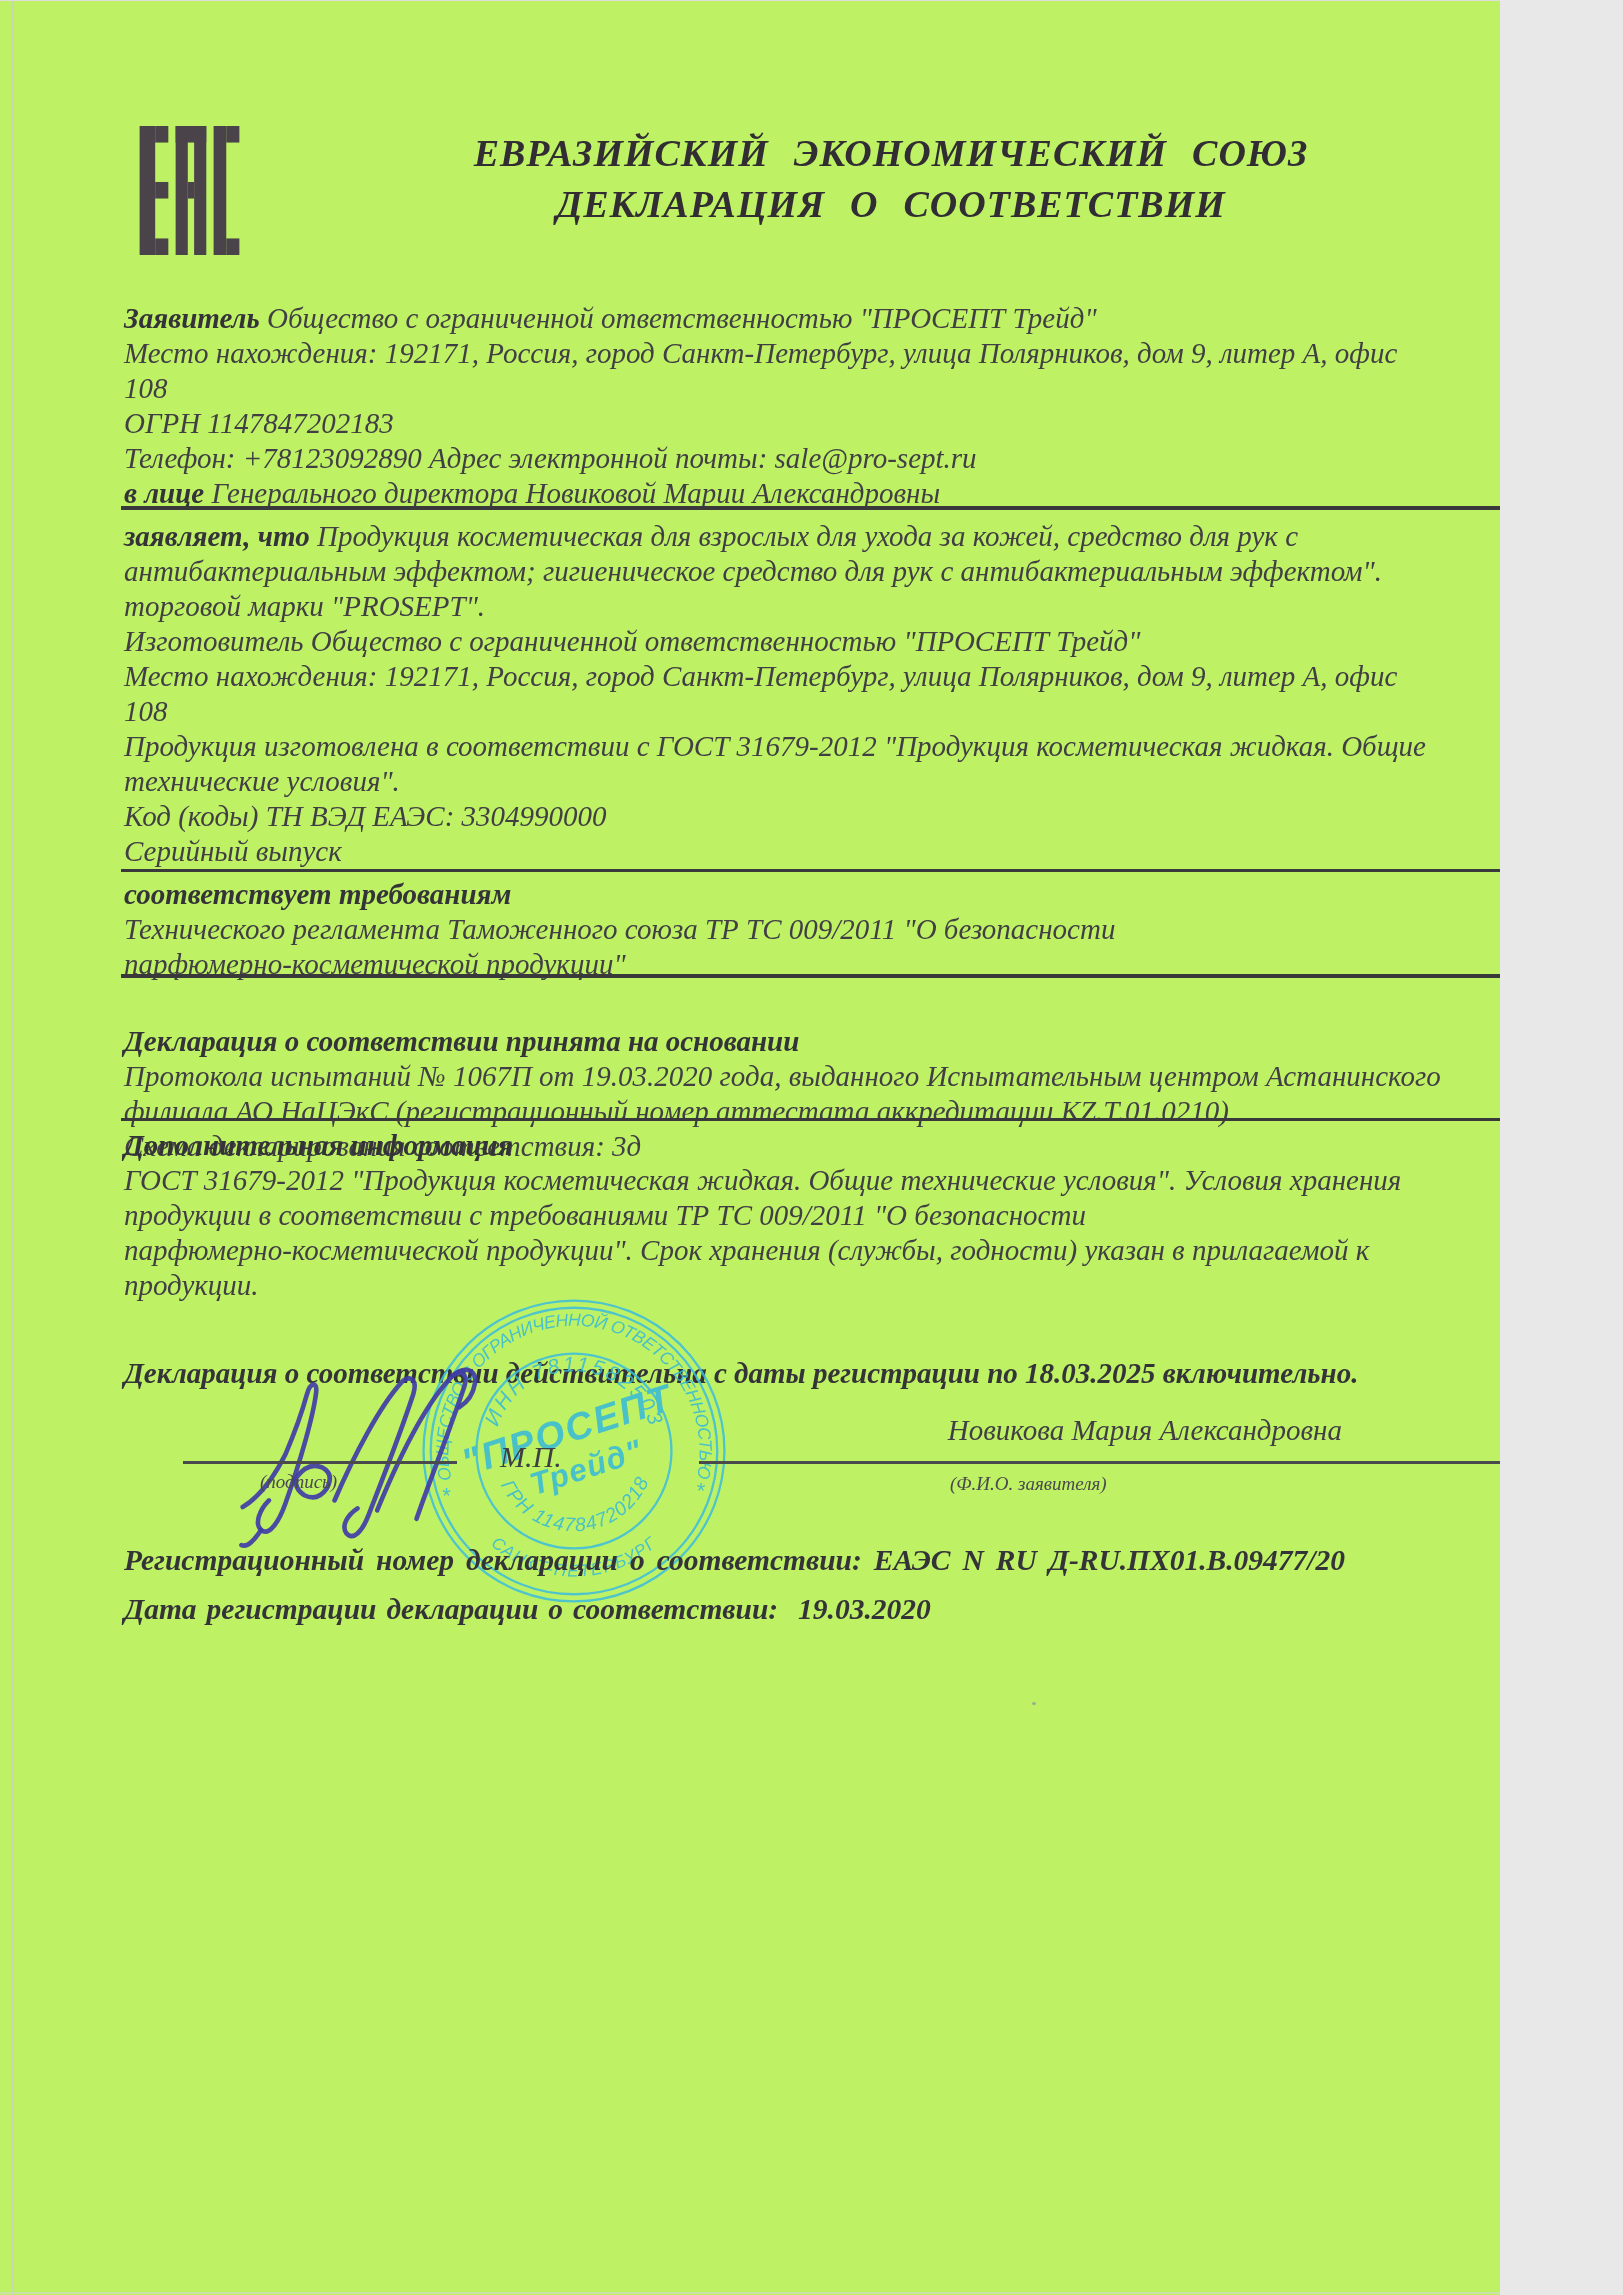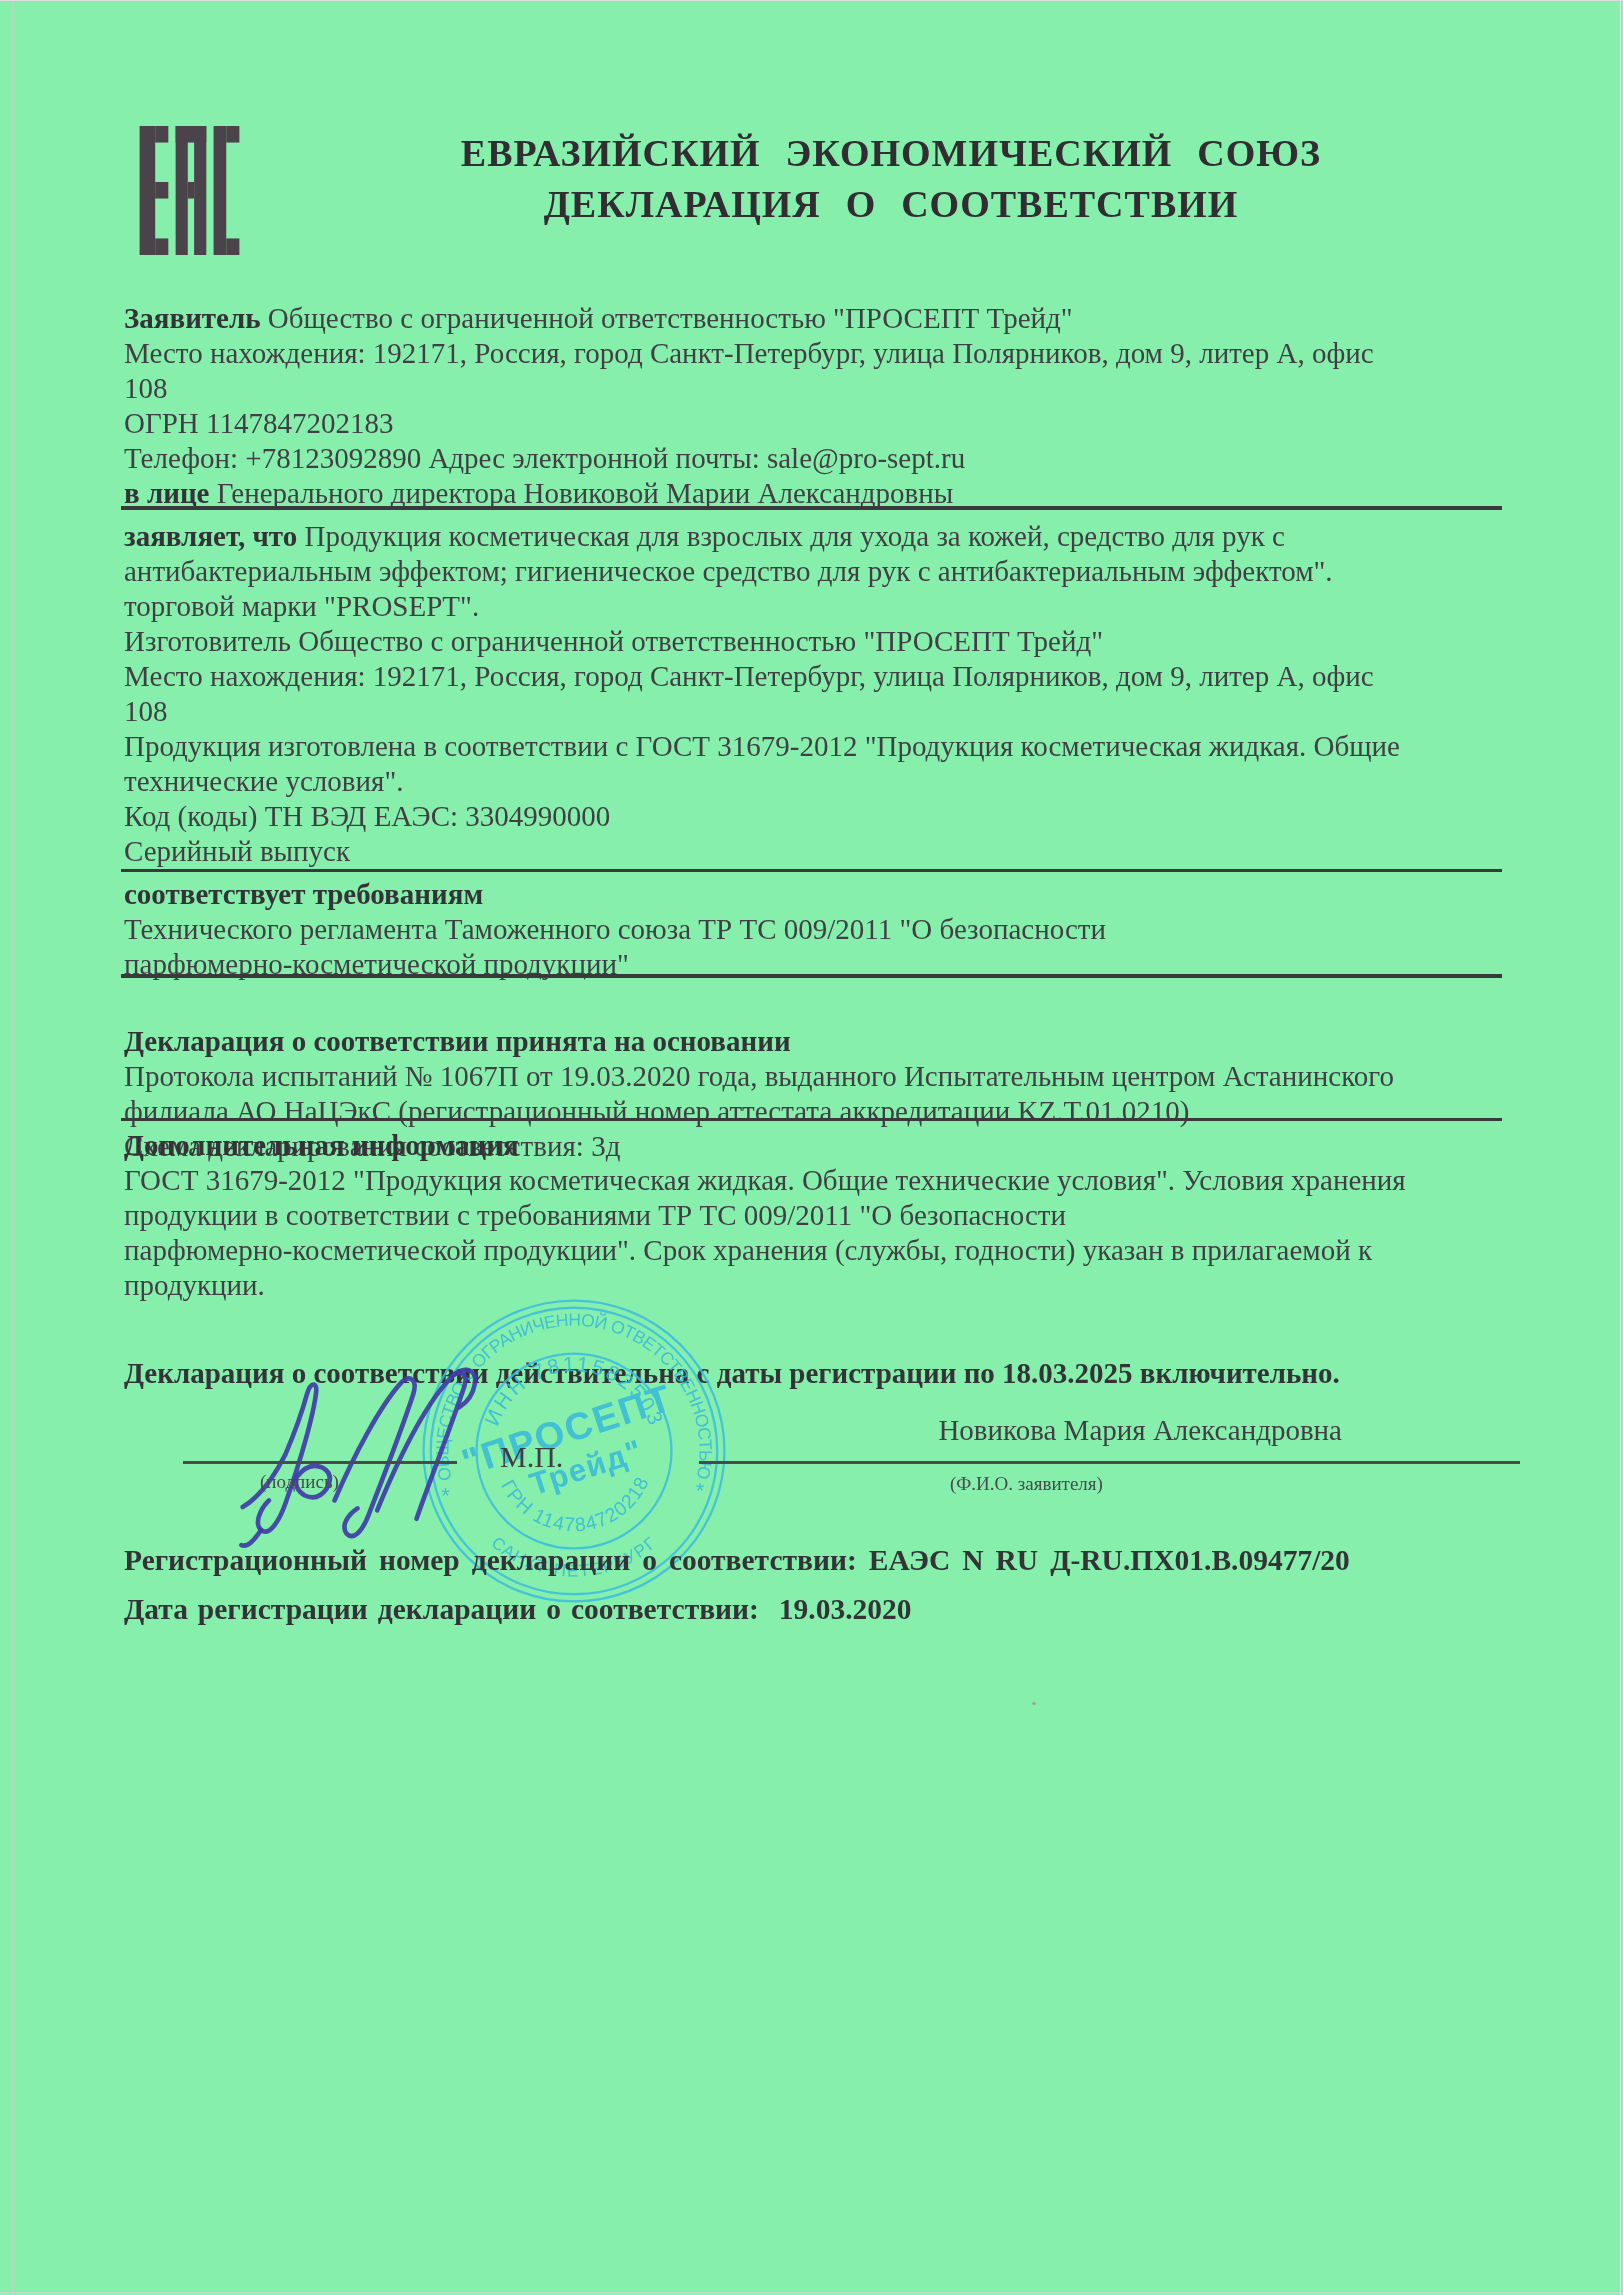--- a/index.html
+++ b/index.html
@@ -1,22 +1,23 @@
 <!DOCTYPE html>
 <html style="font-size:10.5px"><head>
 <meta charset="utf-8">
 <style>
   html,body{margin:0;padding:0;background:#e8e8e8;}
   .page{
     position:relative;
-    width:1623px;height:2295px;
-    background:#86efac;
+    width:1500px;height:2295px;
+    background:#bef264;
     font-family:"Liberation Serif","DejaVu Serif",serif;
     color:#413f44;
     overflow:hidden;
+    font-style:italic;
   }
   
   .edge-left{position:absolute;left:11.8px;top:0;width:2px;height:2295px;background:#cccccc;opacity:.7;}
   .edge-top{position:absolute;left:0;top:0;width:1623px;height:1.3px;background:#dedede;}
   .edge-bottom{position:absolute;left:0;top:2292px;width:1623px;height:2px;background:#d6d6d6;opacity:.6;}
   .edge-right{position:absolute;left:1620px;top:0;width:1.3px;height:2295px;background:#e3e3e3;}
   .speck{position:absolute;left:1032px;top:1702px;width:3.9px;height:3.3px;background:#9a9a9a;border-radius:50%;opacity:.8;}
 
   .eac-logo{position:absolute;left:117px;top:126px;width:145px;height:129px;}
   .eac-logo rect{fill:#4a444a;}

